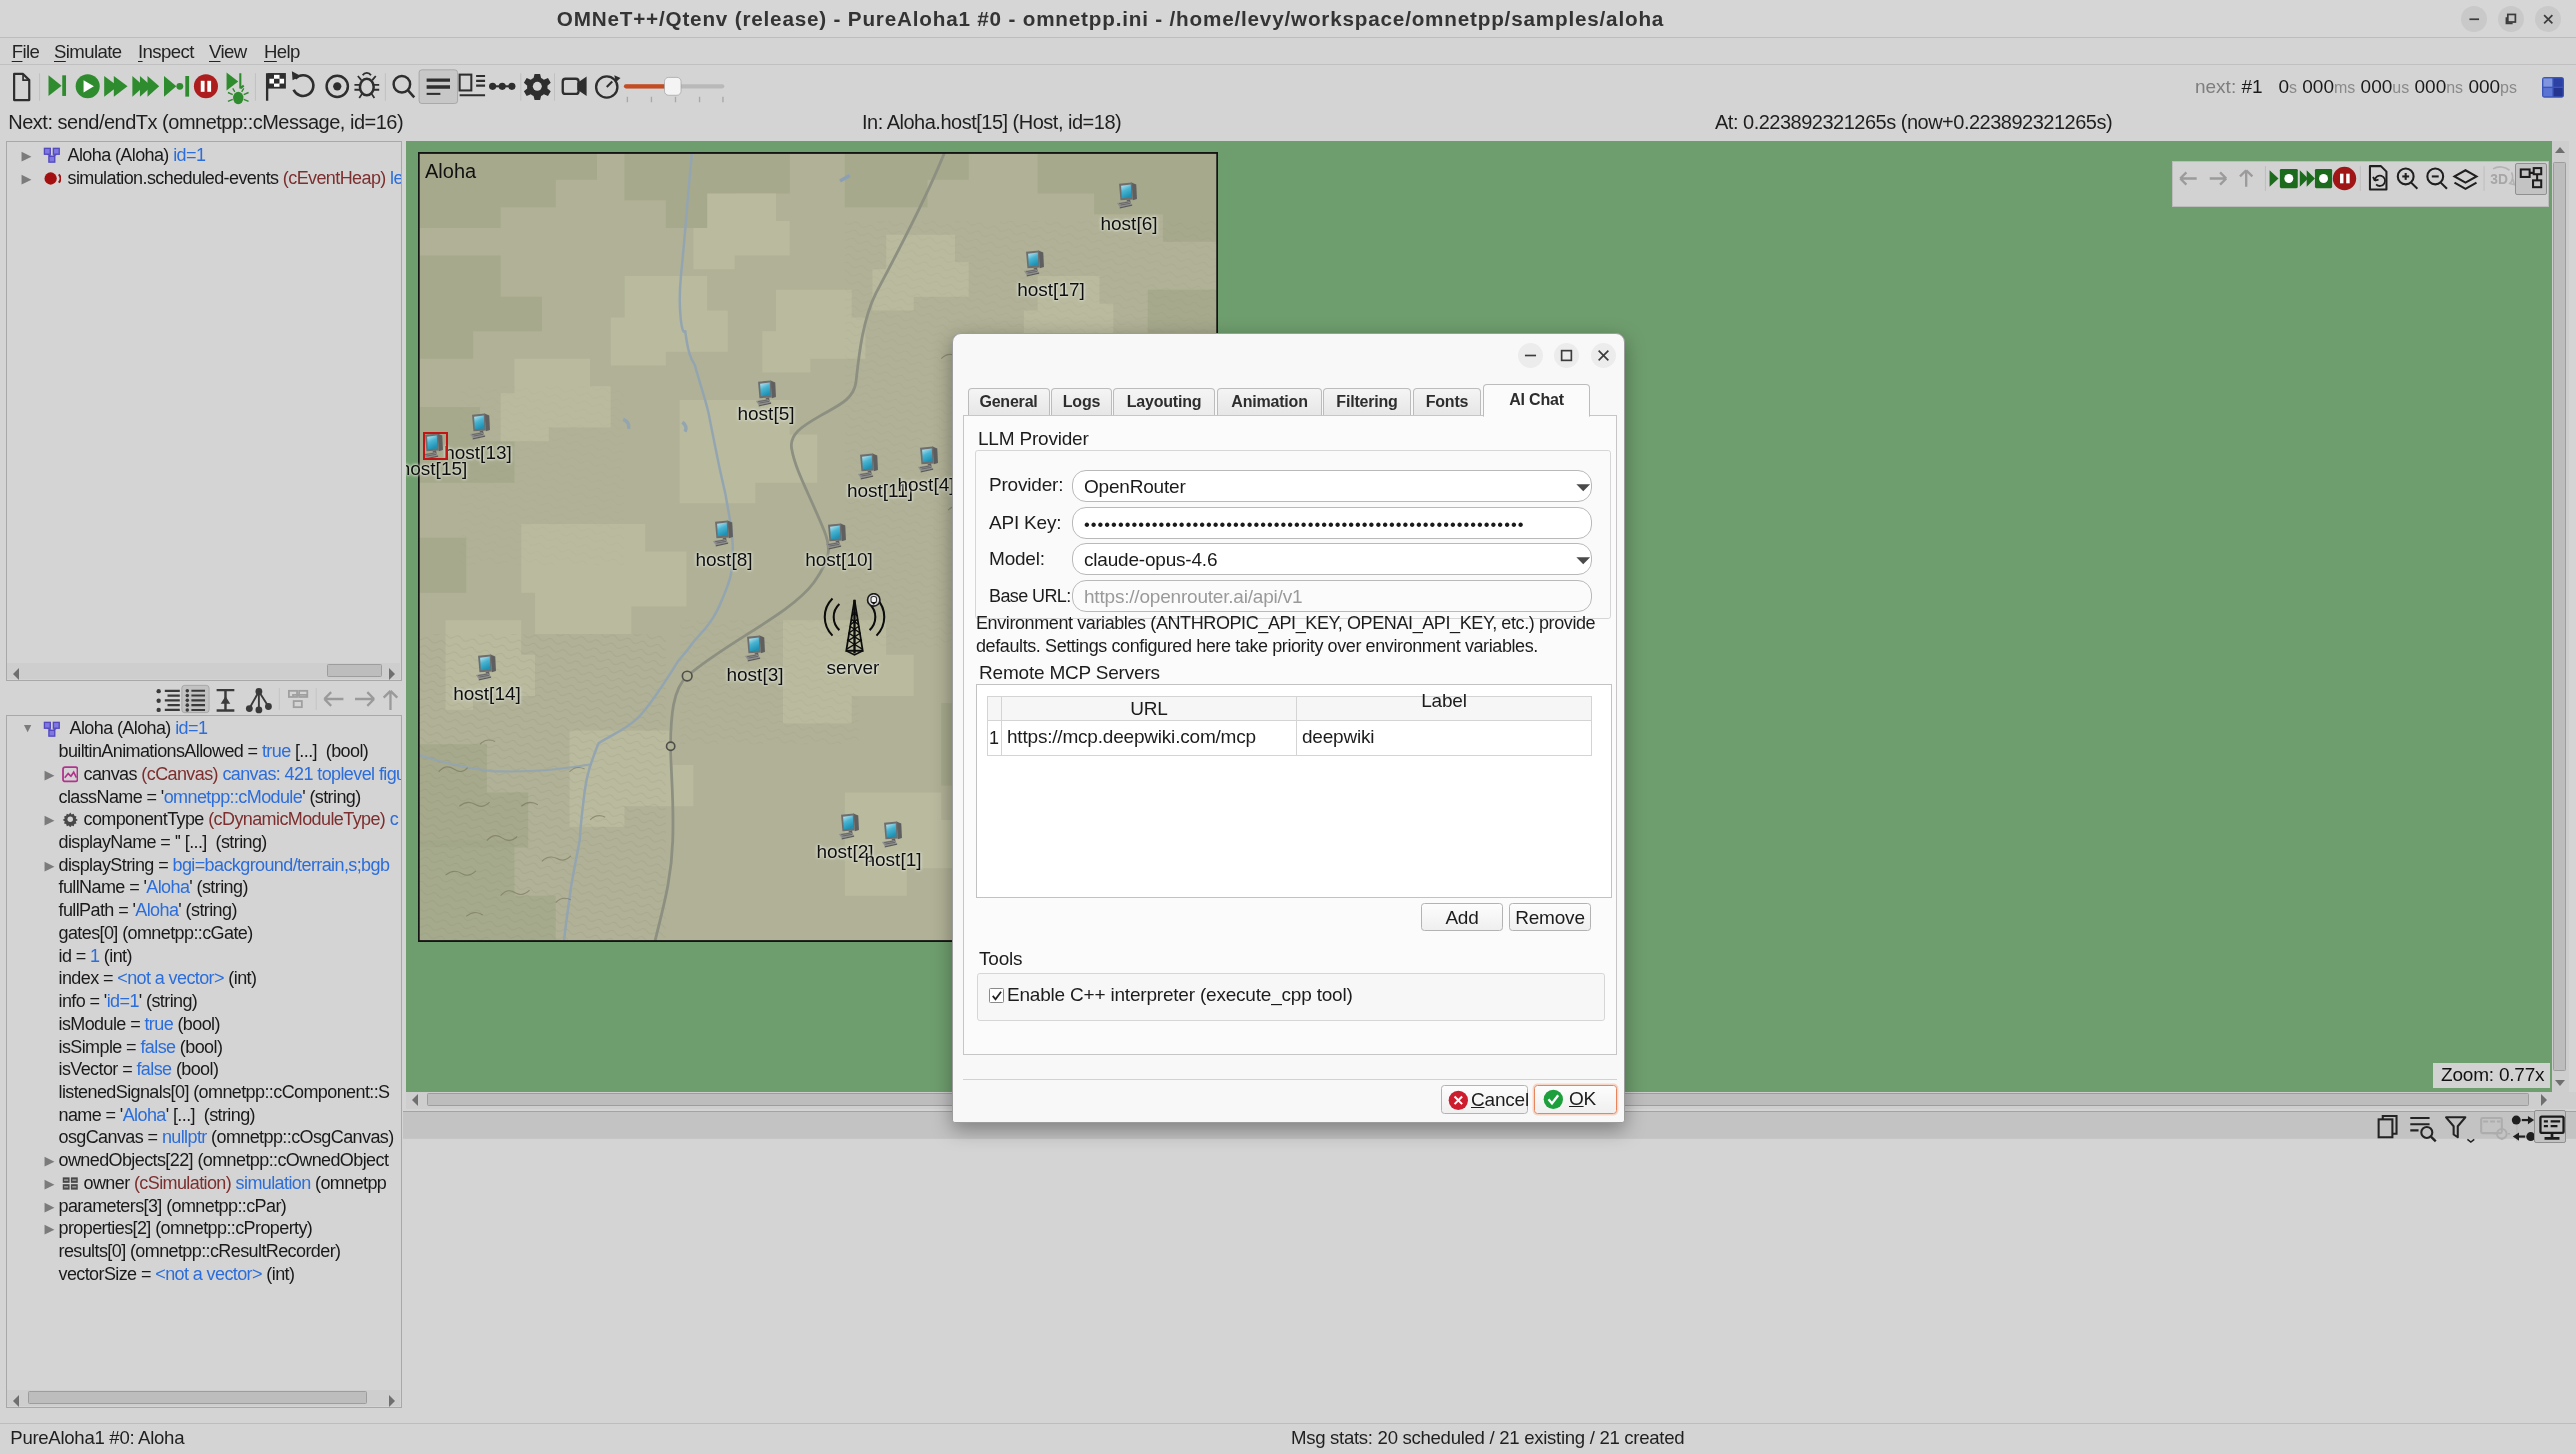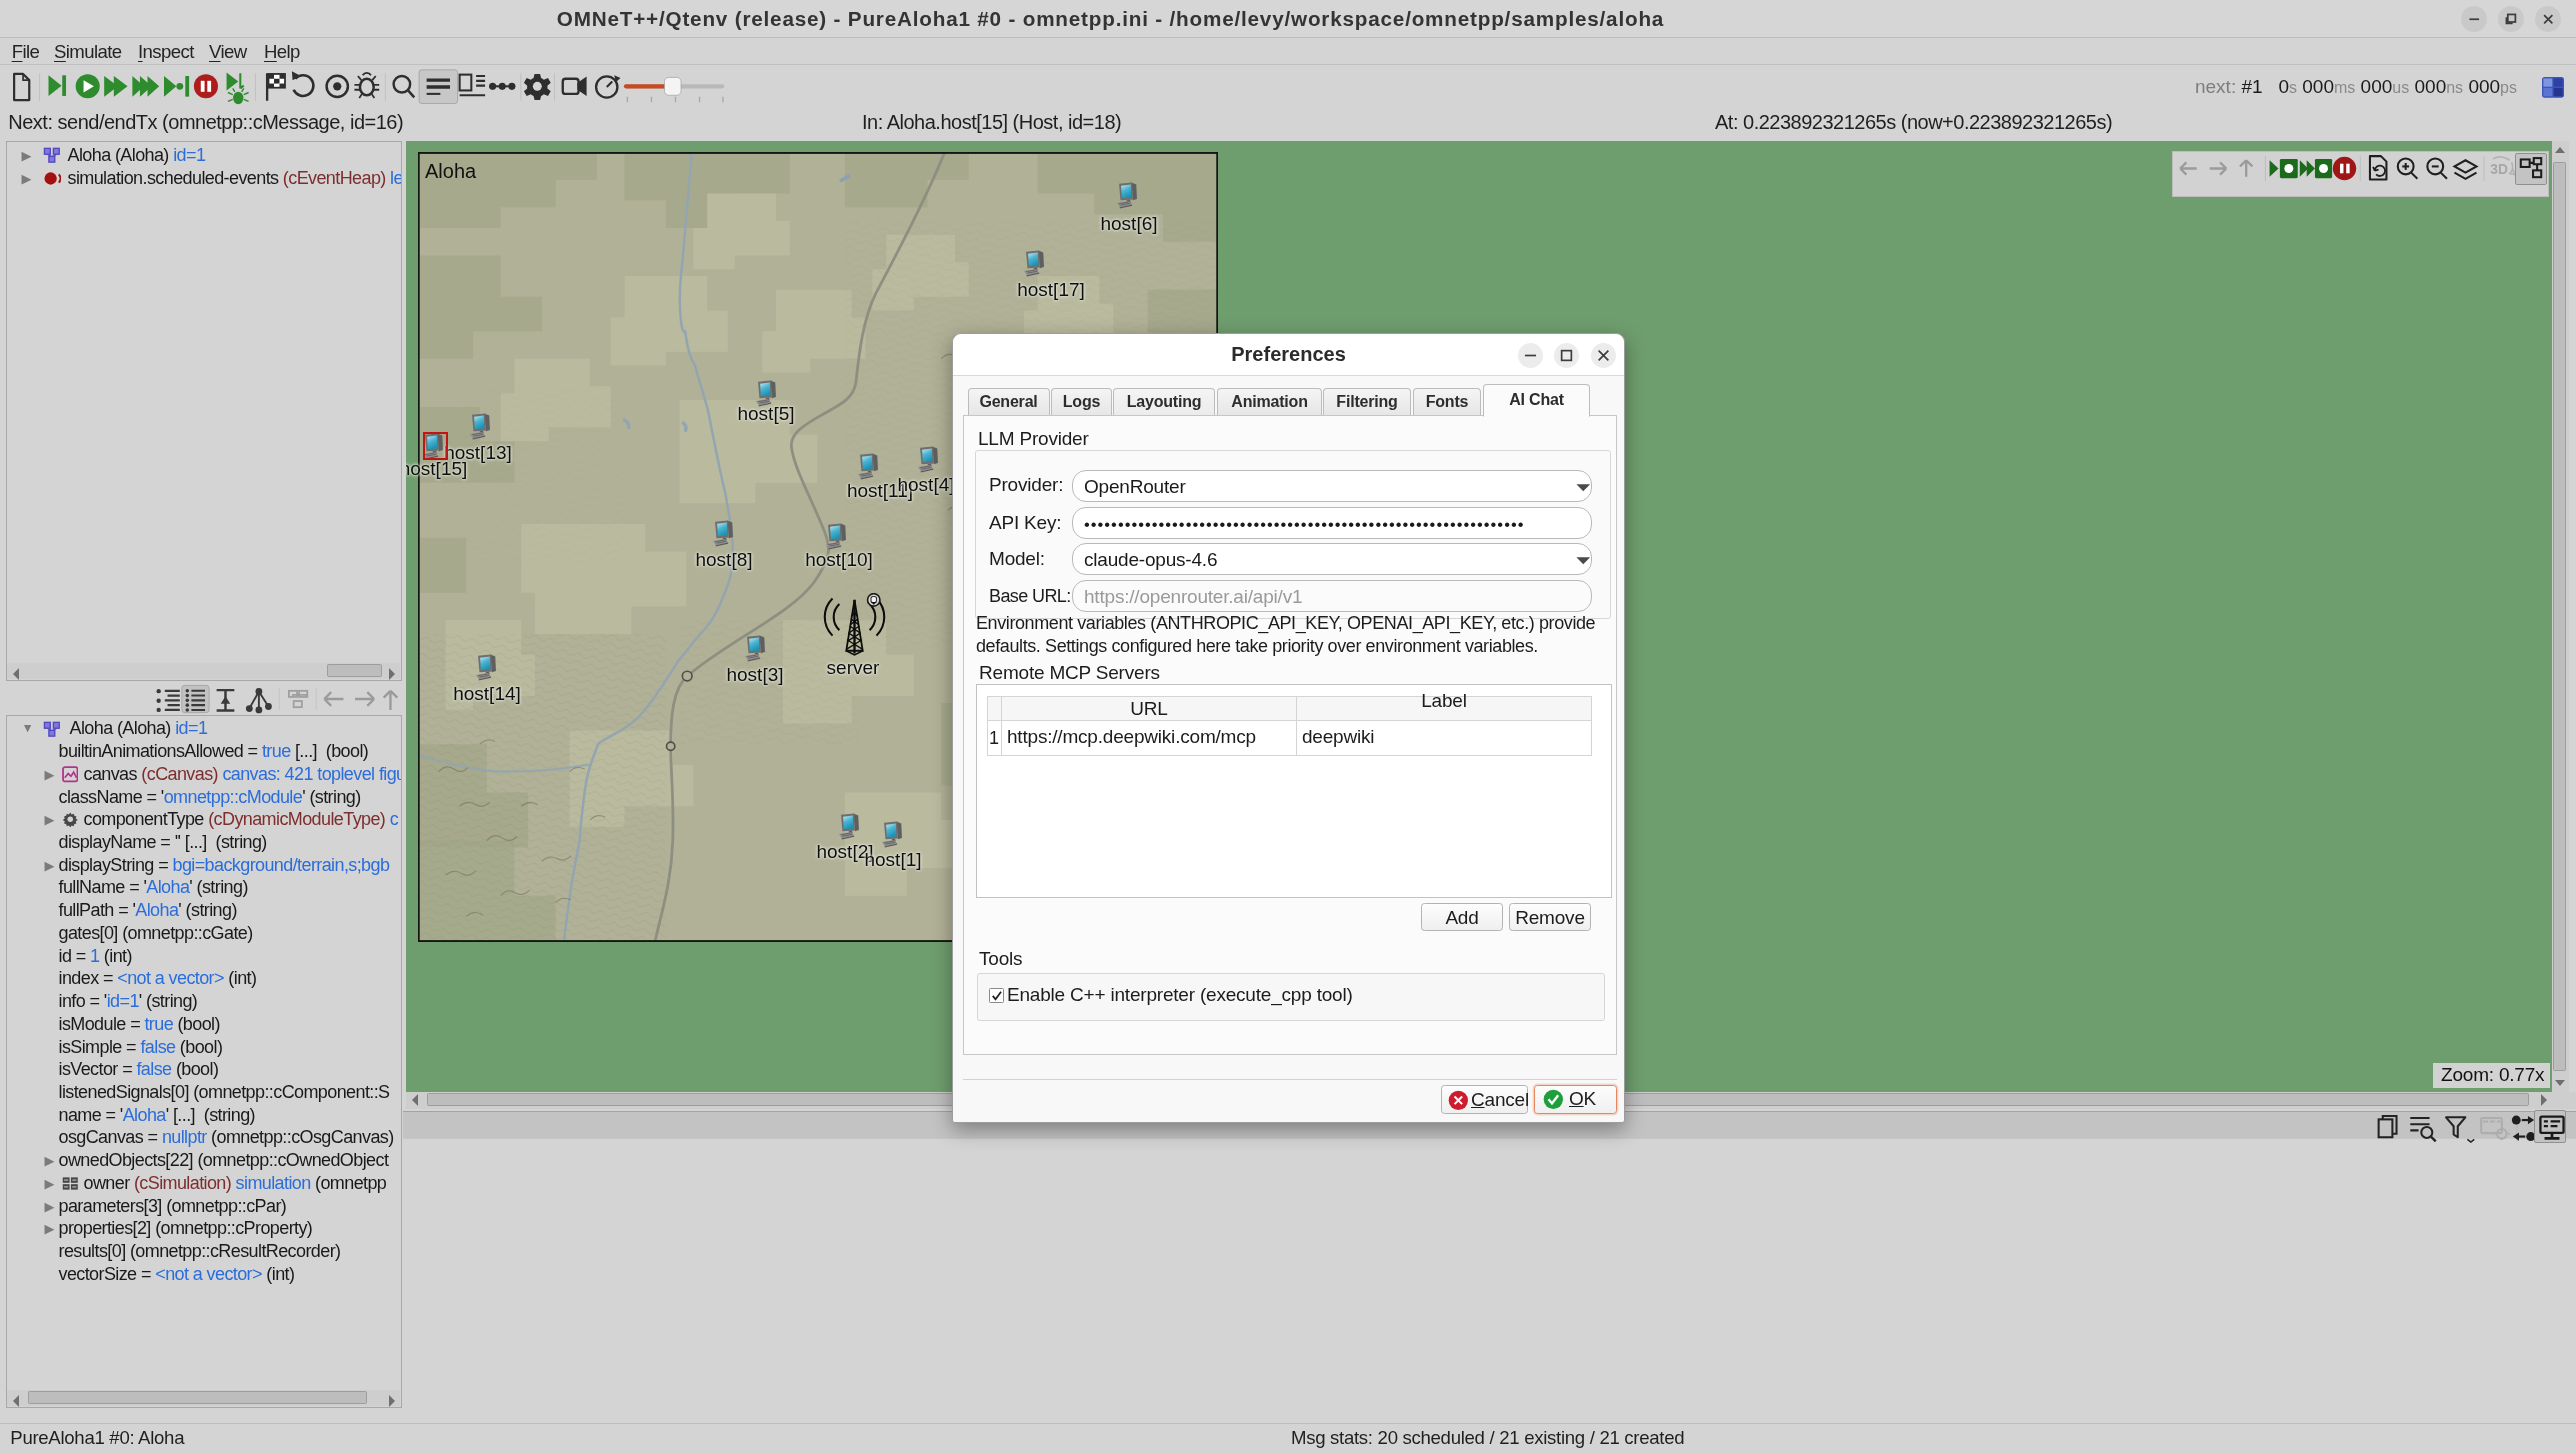--- a/index.html
+++ b/index.html
@@ -552,21 +552,21 @@
       <div class="hlabel" style="left:81px;top:542px;">host[14]</div>
     <svg class="hico" style="left:433px;top:671px;" width="23.4" height="27.5" viewBox="0 0 34 40">
         <use href="#pc"></use>
       </svg>
       <div class="hlabel" style="left:439px;top:700px;">host[2]</div>
     <svg class="hico" style="left:476px;top:679px;" width="23.4" height="27.5" viewBox="0 0 34 40">
         <use href="#pc"></use>
       </svg>
       <div class="hlabel" style="left:487px;top:708px;">host[1]</div>
   </div>
-  <div id="ctoolbar" style="position:absolute;left:1766px;top:10px;width:377px;height:46px;background:#d2d2d2;border:0.7px solid #bcbcbc;">
+  <div id="ctoolbar" style="position:absolute;left:1766px;top:20px;width:377px;height:46px;background:#d2d2d2;border:0.7px solid #bcbcbc;">
     <svg width="376" height="33" viewBox="0 0 546 48">
       <g stroke="#9b9b9b" stroke-width="3.4" fill="none">
         <path d="M10 24 h24 M10 24 l9-9 M10 24 l9 9"></path>
         <path d="M77 24 h-24 M77 24 l-9-9 M77 24 l-9 9"></path>
         <path d="M106 12 v24 M106 12 l-9 9 M106 12 l9 9"></path>
       </g>
       <line x1="134" y1="6" x2="134" y2="42" stroke="#b5b5b5" stroke-width="1"></line>
       <g fill="#1c6b1c">
         <path d="M140 12 l13 12 -13 12 z"></path>
           <rect x="155" y="10" width="26" height="28" rx="2"></rect>
@@ -661,21 +661,20 @@
       </g>
     </svg>
 </div>
 
 <div class="abs" id="statusbar">
   <div style="left:10.3px;">PureAloha1 #0: Aloha</div>
   <div style="left:1291px;">Msg stats: 20 scheduled / 21 existing / 21 created</div>
 </div>
 
 <div class="abs" id="dialog">
-  <div id="dlg-title">Preferences</div>
   <div class="dlg-btn" style="left:565px;"><svg width="25" height="25" viewBox="0 0 36 36">
         <line x1="10" y1="18" x2="26" y2="18" stroke="#3c3c3c" stroke-width="2.4"></line>
       </svg></div>
   <div class="dlg-btn" style="left:601px;"><svg width="25" height="25" viewBox="0 0 36 36">
         <rect x="11" y="11" width="14" height="14" fill="none" stroke="#3c3c3c" stroke-width="2.4"></rect>
       </svg></div>
   <div class="dlg-btn" style="left:638px;"><svg width="25" height="25" viewBox="0 0 36 36">
         <path d="M11 11 L25 25 M25 11 L11 25" stroke="#3c3c3c" stroke-width="2.4"></path>
       </svg></div>
   <div class="tab" style="left:14.5px;top:54px;width:82px;height:27.5px;line-height:26px;">General</div>

